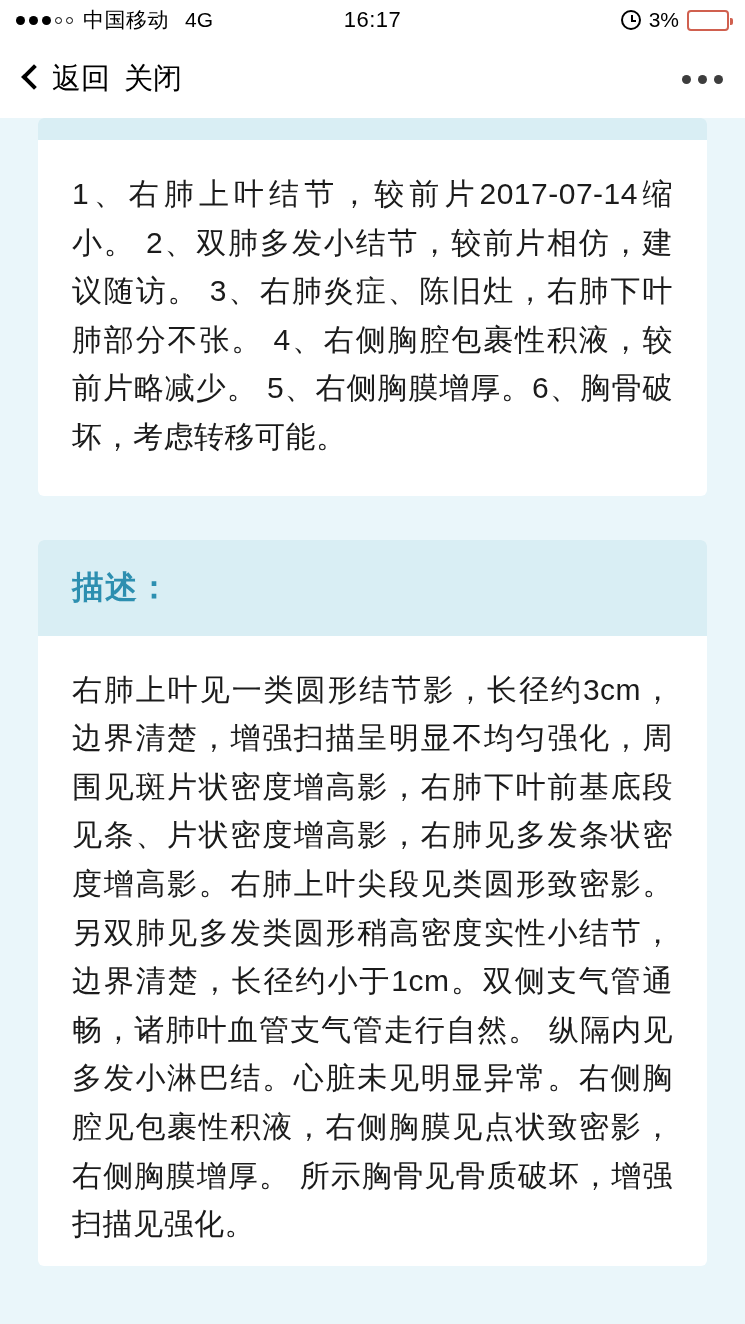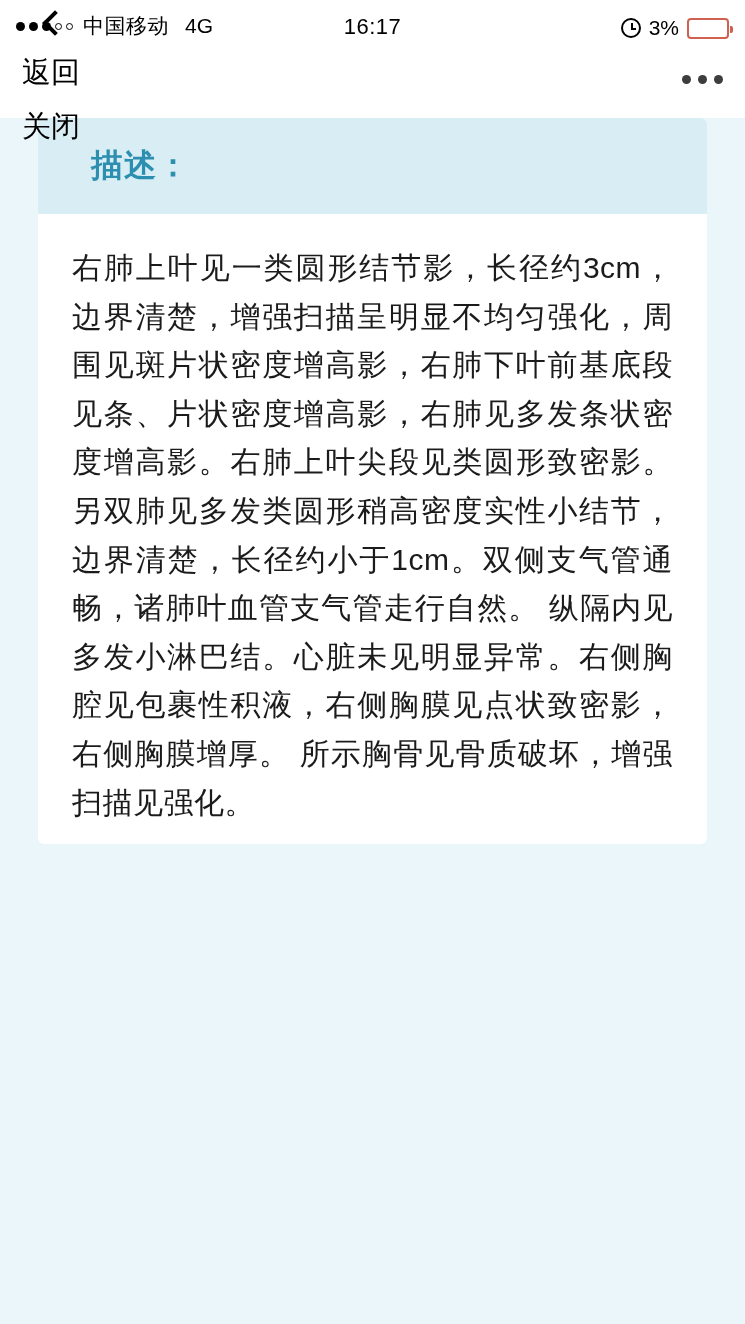--- a/index.html
+++ b/index.html
@@ -8,21 +8,21 @@
     height: 1324px;
     background: #eaf6fa;
     font-family: "Liberation Sans", sans-serif;
     overflow: hidden;
   }
   
   .statusbar {
     height: 40px;
     background: #ffffff;
     display: flex;
-    align-items: flex-end;
+    align-items: center;
     padding: 0 16px;
     font-size: 21px;
     color: #000;
     position: relative;
   }
   .sb-left { display: flex; align-items: center; gap: 10px; }
   .dots { display: flex; align-items: center; gap: 4px; }
   .dot {
     width: 9px; height: 9px; border-radius: 50%;
     background: #000;
@@ -88,21 +88,21 @@
   }
   
   .navbar {
     height: 78px;
     background: #ffffff;
     display: flex;
     align-items: center;
     padding: 0 22px;
     position: relative;
   }
-  .nav-left { display: flex; align-items: center; gap: 14px; flex-direction: column; }
+  .nav-left { display: flex; align-items: center; gap: 14px; }
   .chev {
     width: 16px; height: 28px;
     position: relative;
   }
   .chev::before {
     content: "";
     position: absolute;
     left: 3px; top: 3px;
     width: 14px; height: 14px;
     border-left: 4px solid #000;
@@ -134,21 +134,20 @@
   }
   .card-head {
     background: #d9eef4;
     padding: 26px 34px;
   }
   .card-head .title {
     color: #2d8fb0;
     font-size: 32px;
     font-weight: bold;
     letter-spacing: 1px;
-    margin-left: 19px;
   }
   .card-head.trimmed {
     height: 22px;
     padding: 0;
   }
   .card-body {
     padding: 30px 34px 34px 34px;
     font-size: 30px;
     line-height: 1.62;
     color: #1b1b1b;
@@ -190,20 +189,24 @@
   </div>
   <div class="nav-dots">
     <i></i>
       <i></i>
       <i></i>
   </div>
 </div>
 
 <div class="content">
 
+  <div class="card">
+    <div class="card-head trimmed"></div>
+    <div class="card-body">1、右肺上叶结节，较前片2017-07-14缩小。 2、双肺多发小结节，较前片相仿，建议随访。 3、右肺炎症、陈旧灶，右肺下叶肺部分不张。 4、右侧胸腔包裹性积液，较前片略减少。 5、右侧胸膜增厚。6、胸骨破坏，考虑转移可能。</div>
+  </div>
 
   <div class="card">
     <div class="card-head">
       <span class="title">描述：</span>
     </div>
     <div class="card-body clipped-bottom">右肺上叶见一类圆形结节影，长径约3cm，边界清楚，增强扫描呈明显不均匀强化，周围见斑片状密度增高影，右肺下叶前基底段见条、片状密度增高影，右肺见多发条状密度增高影。右肺上叶尖段见类圆形致密影。另双肺见多发类圆形稍高密度实性小结节，边界清楚，长径约小于1cm。双侧支气管通畅，诸肺叶血管支气管走行自然。 纵隔内见多发小淋巴结。心脏未见明显异常。右侧胸腔见包裹性积液，右侧胸膜见点状致密影，右侧胸膜增厚。 所示胸骨见骨质破坏，增强扫描见强化。</div>
   </div>
 
 </div>
 

